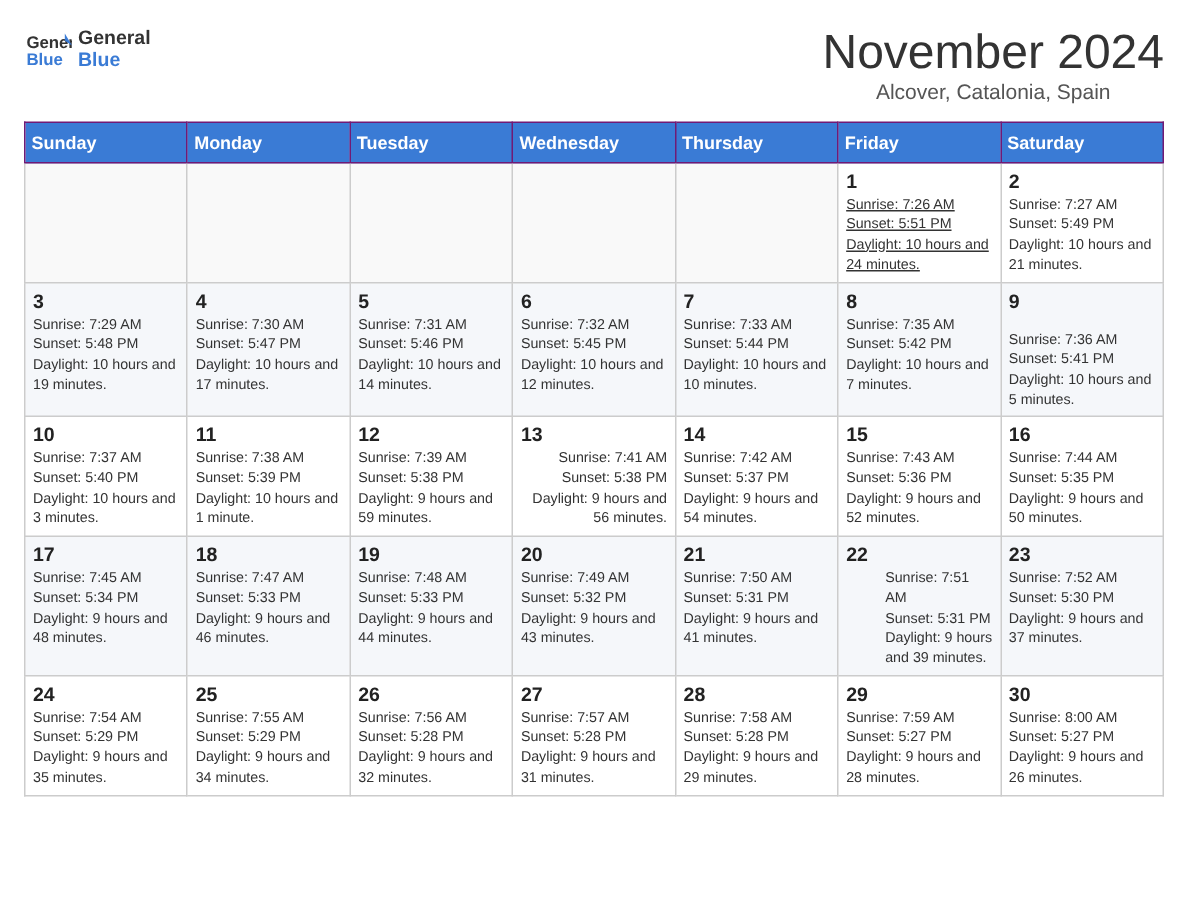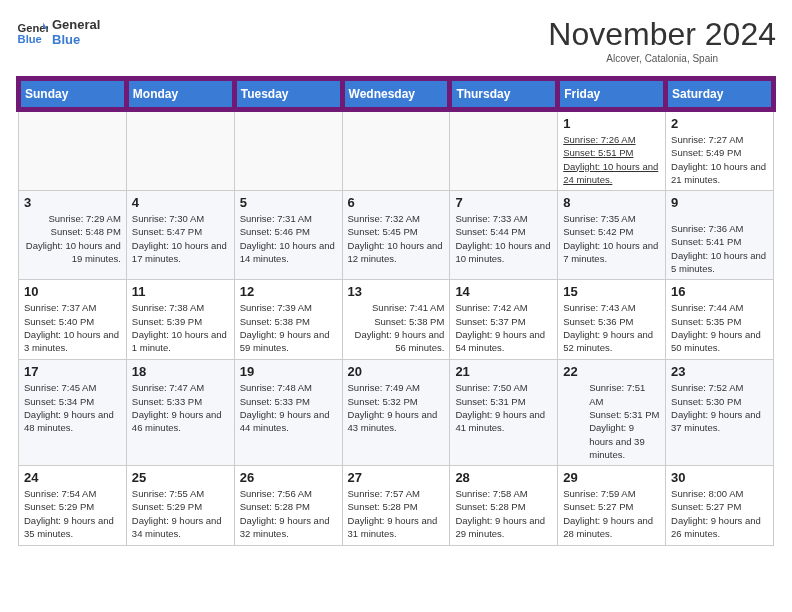--- a/index.html
+++ b/index.html
@@ -27,36 +27,36 @@
     }
     .title-block {
       text-align: center;
     }
     .month-title {
       font-size: 32px;
       font-weight: normal;
       color: #333;
     }
     .location {
-      font-size: 10px;
+      font-size: 14px;
       color: #555;
     }
     table {
       width: 100%;
       border-collapse: collapse;
       table-layout: fixed;
     }
     thead tr th {
       background-color: #3a7bd5;
       color: #fff;
       font-size: 12px;
       font-weight: bold;
       padding: 6px 4px;
       text-align: left;
-      border: 5px solid #701a75;
+      border: 1px solid #701a75;
     }
     tbody tr td {
       border: 1px solid #ccc;
       vertical-align: top;
       padding: 4px 5px;
       font-size: 10px;
       color: #333;
       height: 80px;
       background: #fff;
     }
@@ -128,21 +128,21 @@
         <td>
           <span class="day-number">2</span>
           <div class="day-info" style="white-space: pre-line;">Sunrise: 7:27 AM
 Sunset: 5:49 PM
 Daylight: 10 hours and 21 minutes.</div>
         </td>
       </tr>
       <tr>
         <td>
           <span class="day-number">3</span>
-          <div class="day-info" style="white-space: pre-line; text-align: right;">Sunrise: 7:29 AM
+          <div class="day-info" style="white-space: pre-line;">Sunrise: 7:29 AM
 Sunset: 5:48 PM
 Daylight: 10 hours and 19 minutes.</div>
         </td>
         <td>
           <span class="day-number">4</span>
           <div class="day-info" style="white-space: pre-line;">Sunrise: 7:30 AM
 Sunset: 5:47 PM
 Daylight: 10 hours and 17 minutes.</div>
         </td>
         <td>

